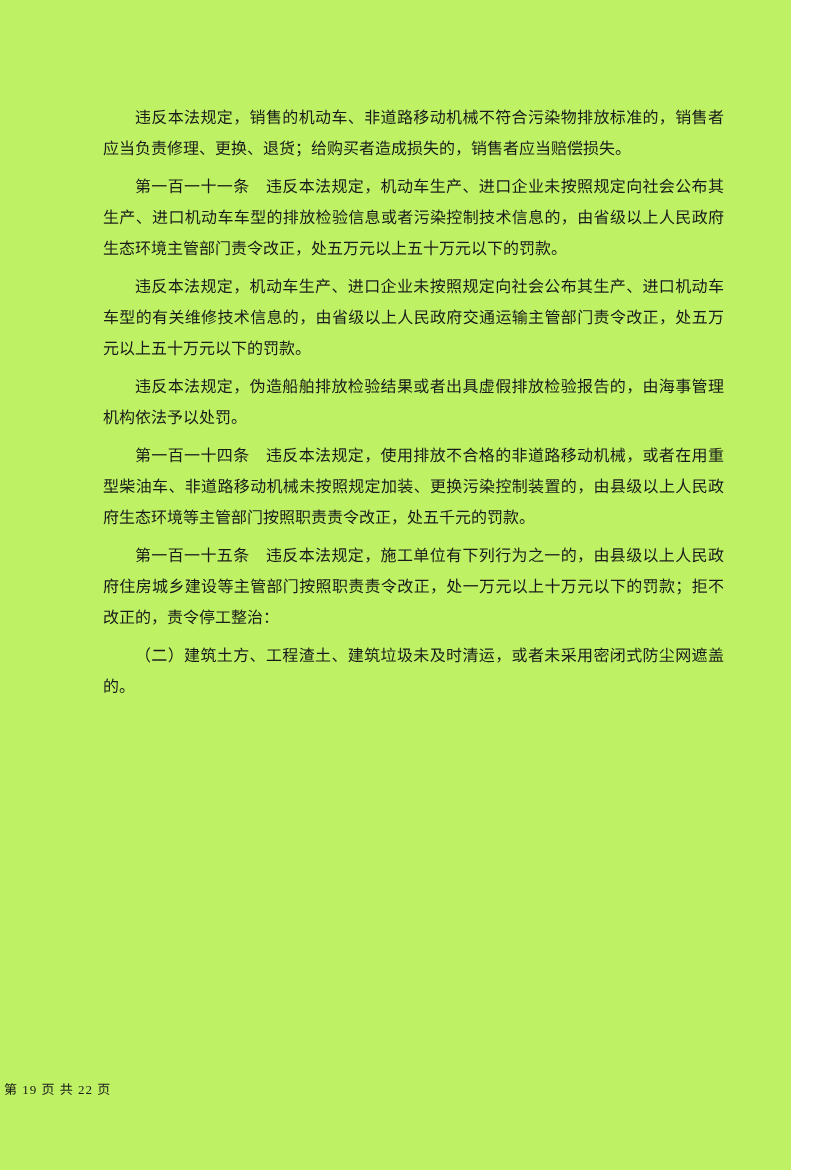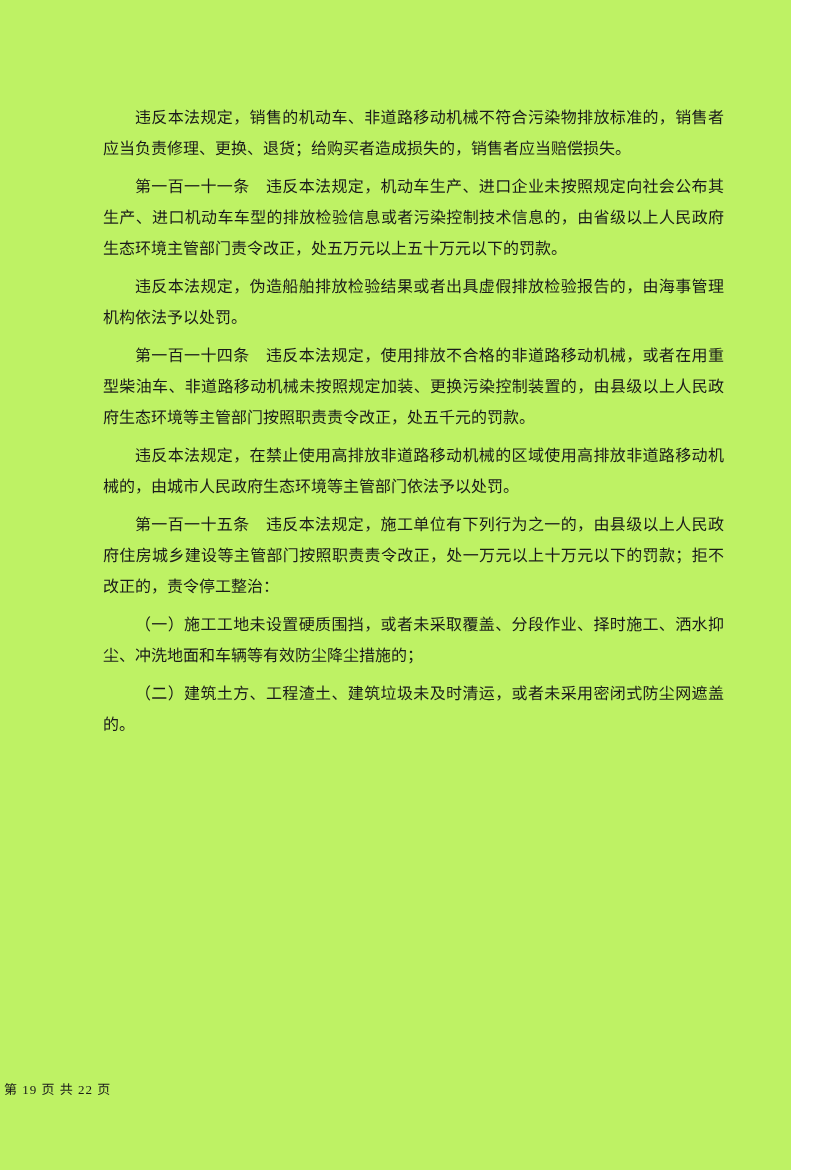--- a/index.html
+++ b/index.html
@@ -46,21 +46,20 @@
   }
 </style>
 </head>
 <body>
 
 <div class="doc-page">
   <div class="doc-body">
 
   <p class="para">违反本法规定，销售的机动车、非道路移动机械不符合污染物排放标准的，销售者应当负责修理、更换、退货；给购买者造成损失的，销售者应当赔偿损失。</p>
       <p class="para">第一百一十一条　违反本法规定，机动车生产、进口企业未按照规定向社会公布其生产、进口机动车车型的排放检验信息或者污染控制技术信息的，由省级以上人民政府生态环境主管部门责令改正，处五万元以上五十万元以下的罚款。</p>
+      <p class="para">违反本法规定，机动车生产、进口企业未按照规定向社会公布其生产、进口机动车车型的有关维修技术信息的，由省级以上人民政府交通运输主管部门责令改正，处五万元以上五十万元以下的罚款。</p>
       <p class="para">违反本法规定，伪造船舶排放检验结果或者出具虚假排放检验报告的，由海事管理机构依法予以处罚。</p>
       <p class="para">第一百一十四条　违反本法规定，使用排放不合格的非道路移动机械，或者在用重型柴油车、非道路移动机械未按照规定加装、更换污染控制装置的，由县级以上人民政府生态环境等主管部门按照职责责令改正，处五千元的罚款。</p>
-      <p class="para">违反本法规定，在禁止使用高排放非道路移动机械的区域使用高排放非道路移动机械的，由城市人民政府生态环境等主管部门依法予以处罚。</p>
       <p class="para">第一百一十五条　违反本法规定，施工单位有下列行为之一的，由县级以上人民政府住房城乡建设等主管部门按照职责责令改正，处一万元以上十万元以下的罚款；拒不改正的，责令停工整治：</p>
-      <p class="para">（一）施工工地未设置硬质围挡，或者未采取覆盖、分段作业、择时施工、洒水抑尘、冲洗地面和车辆等有效防尘降尘措施的；</p>
       <p class="para">（二）建筑土方、工程渣土、建筑垃圾未及时清运，或者未采用密闭式防尘网遮盖的。</p>
     </div>
   <div class="doc-footer">第 19 页 共 22 页</div>
 </div>
 
 </body></html>

